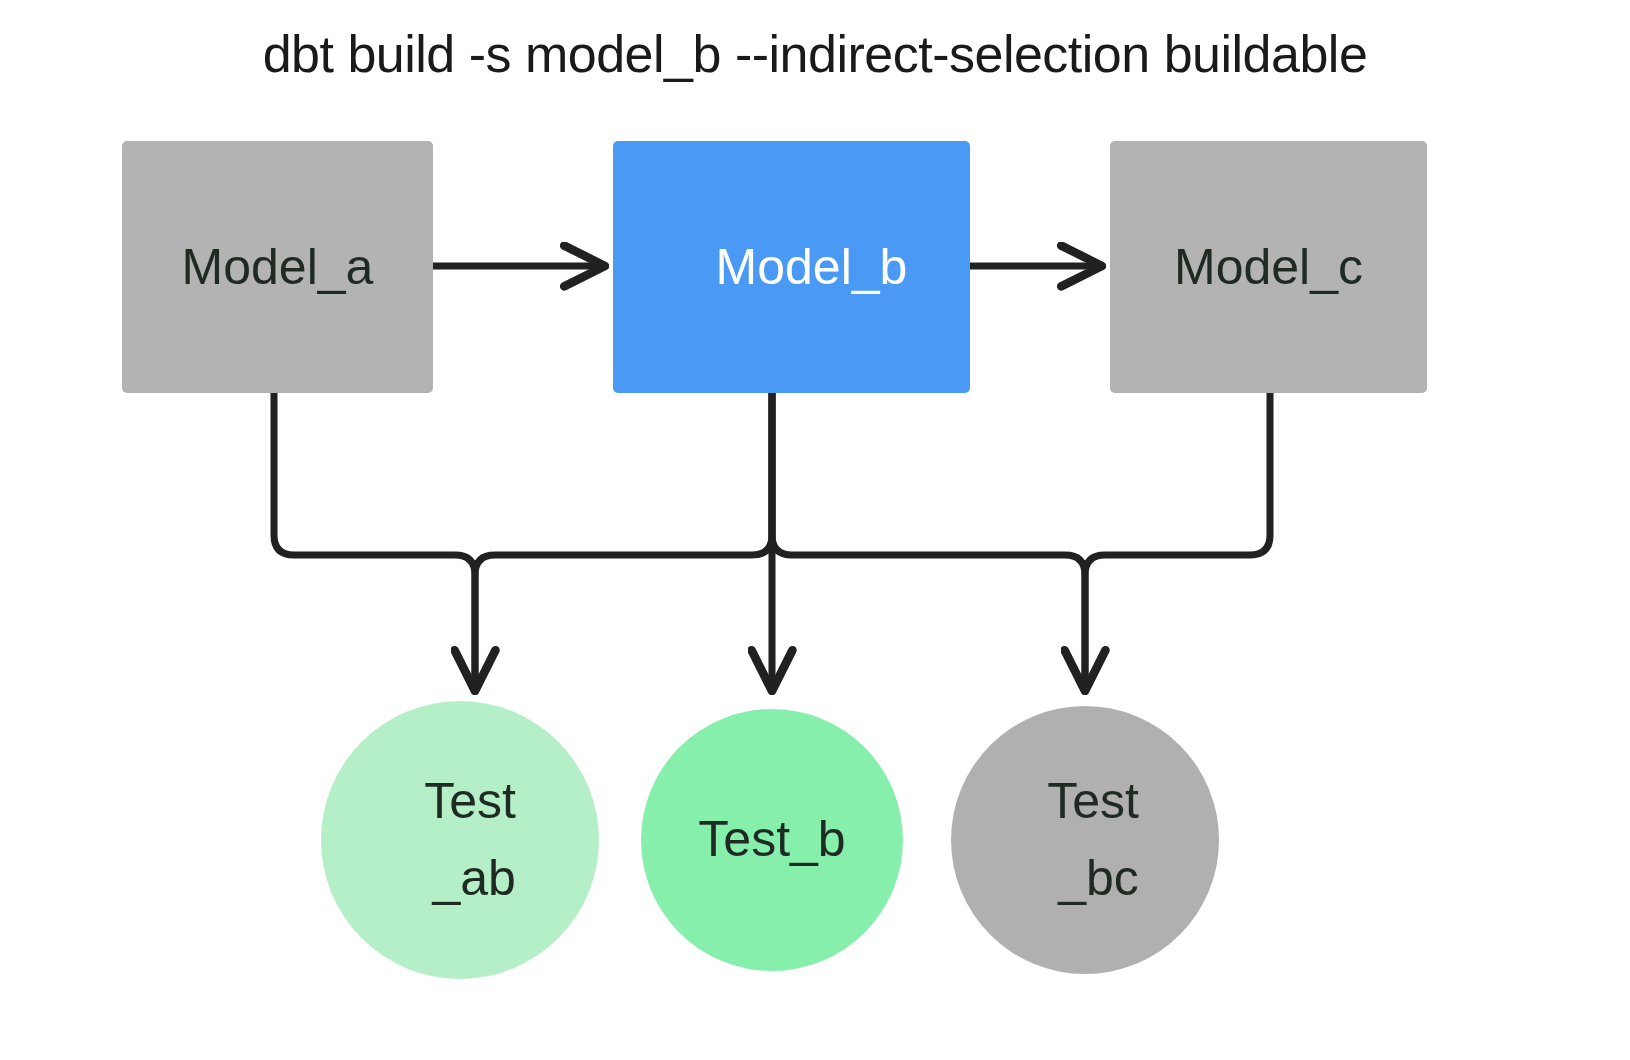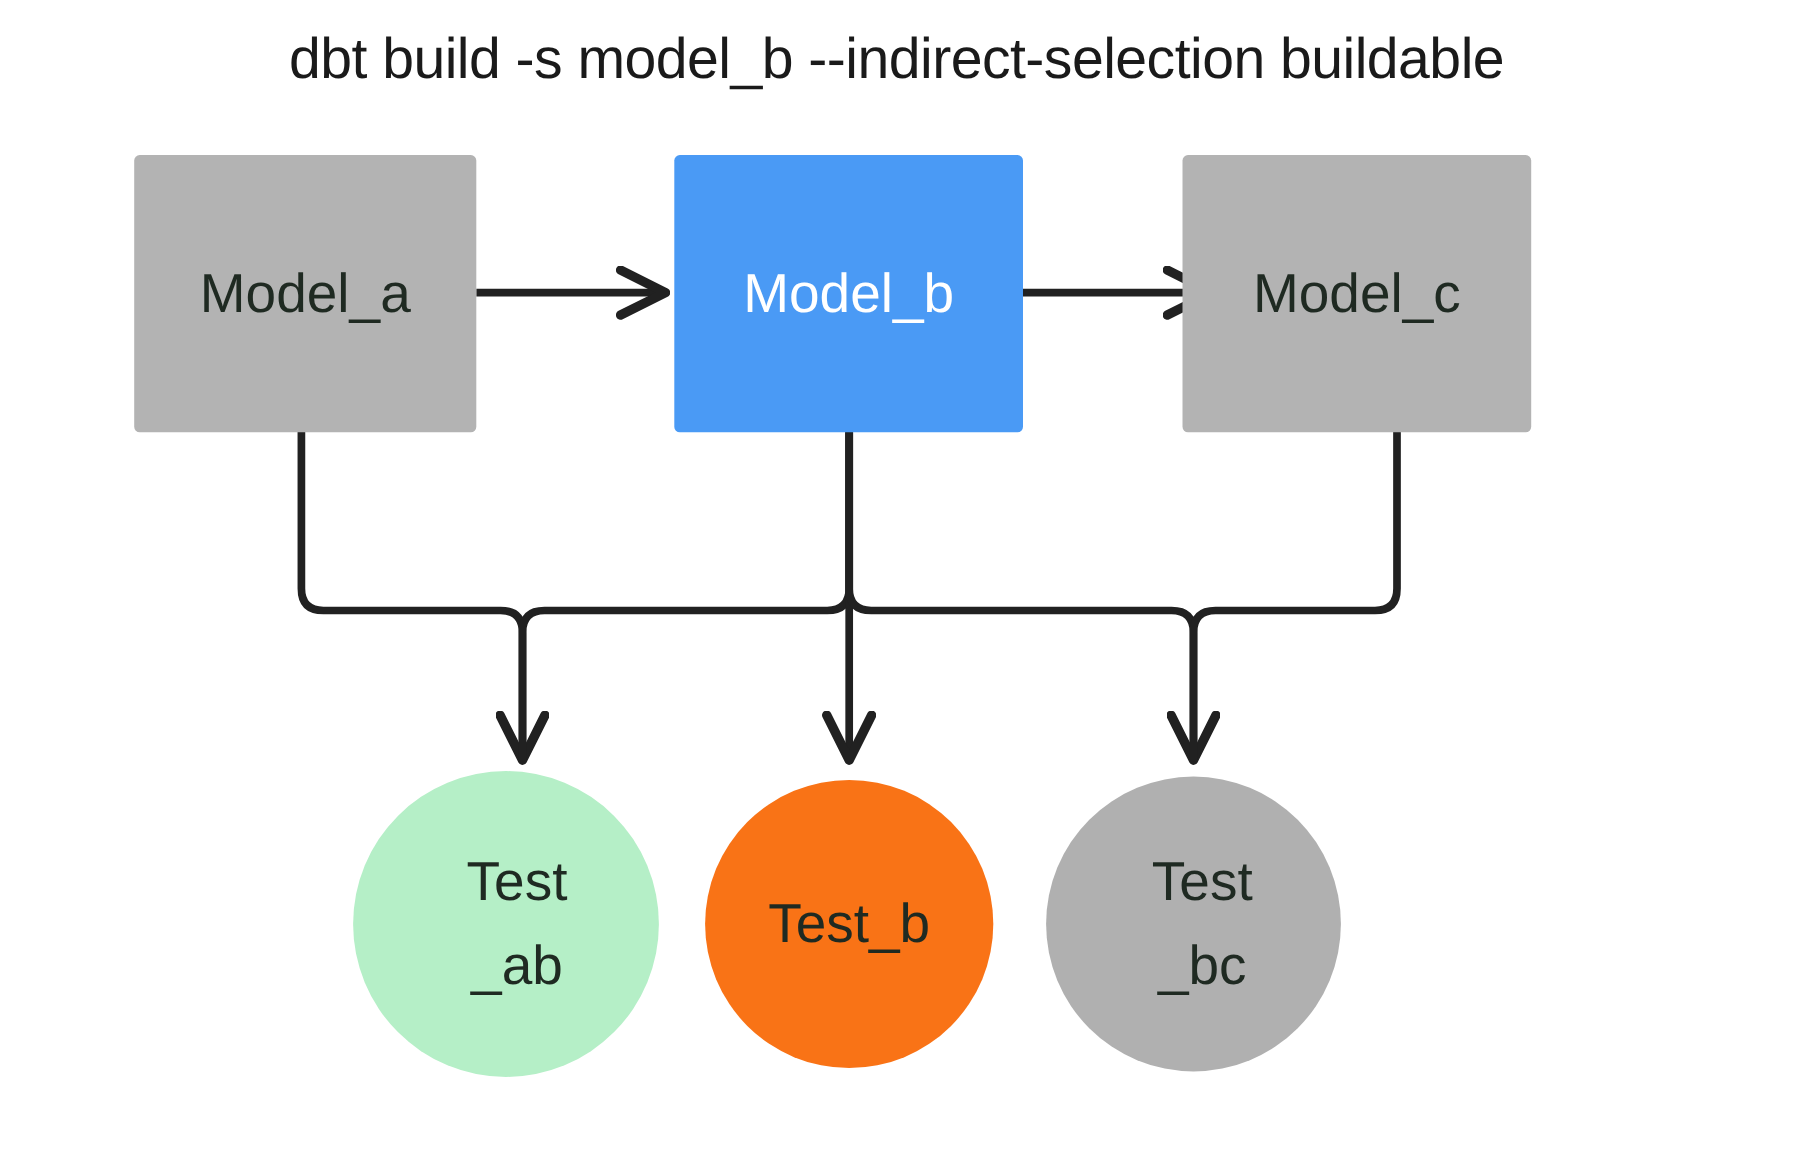--- a/index.html
+++ b/index.html
@@ -52,20 +52,21 @@
     display: flex;
     align-items: center;
     justify-content: center;
     font-size: 50px;
     line-height: 1.55;
     text-align: center;
   }
   .node-label {
     white-space: pre-line;
     pointer-events: none;
+    text-align: right;
   }
 </style>
 </head>
 <body>
 
 <div id="canvas">
 
   <div class="title">dbt build -s model_b --indirect-selection buildable</div>
 
   <svg id="edges" viewBox="0 0 1630 1060" xmlns="http://www.w3.org/2000/svg">
@@ -87,34 +88,34 @@
 
     <path d="M 772 393 L 772 535 Q 772 555 792 555 L 1065 555 Q 1085 555 1085 575 L 1085 689" fill="none" stroke="#212121" stroke-width="7" stroke-linecap="round" stroke-linejoin="round" marker-end="url(#arrowhead)"></path>
 
     <path d="M 1270 393 L 1270 535 Q 1270 555 1250 555 L 1105 555 Q 1085 555 1085 575 L 1085 689" fill="none" stroke="#212121" stroke-width="7" stroke-linecap="round" stroke-linejoin="round"></path>
   </svg>
 
   <div class="node-box" style="left:122px; top:141px; width:311px; height:252px; background:#b3b3b3; color:#1f2a22;">
     <span class="node-label">Model_a</span>
   </div>
 
-  <div class="node-box" style="left:613px; top:141px; width:317px; height:252px; background:#4a9af5; color:#ffffff;">
+  <div class="node-box" style="left:613px; top:141px; width:317px; height:252px; background:#4a9af5; color:#ffffff;padding-left:40px;">
     <span class="node-label">Model_b</span>
   </div>
 
-  <div class="node-box" style="left:1075px; top:141px; width:317px; height:252px; background:#b3b3b3; color:#1f2a22;">
+  <div class="node-box" style="left:1110px; top:141px; width:317px; height:252px; background:#b3b3b3; color:#1f2a22;">
     <span class="node-label">Model_c</span>
   </div>
 
   <div class="node-circle" style="left:321px; top:701px; width:278px; height:278px; background:#b5efc7; color:#1f2a22;">
     <span class="node-label" style="transform: translateX(10px);">Test
 _ab</span>
   </div>
 
-  <div class="node-circle" style="left:641px; top:709px; width:262px; height:262px; background:#f97316; color:#1f2a22;">
+  <div class="node-circle" style="left:641px; top:709px; width:262px; height:262px; background:#86efac; color:#1f2a22;">
     <span class="node-label">Test_b</span>
   </div>
 
   <div class="node-circle" style="left:951px; top:706px; width:268px; height:268px; background:#b0b0b0; color:#1f2a22;">
     <span class="node-label" style="transform: translateX(8px);">Test
 _bc</span>
   </div>
 
 </div>
 

